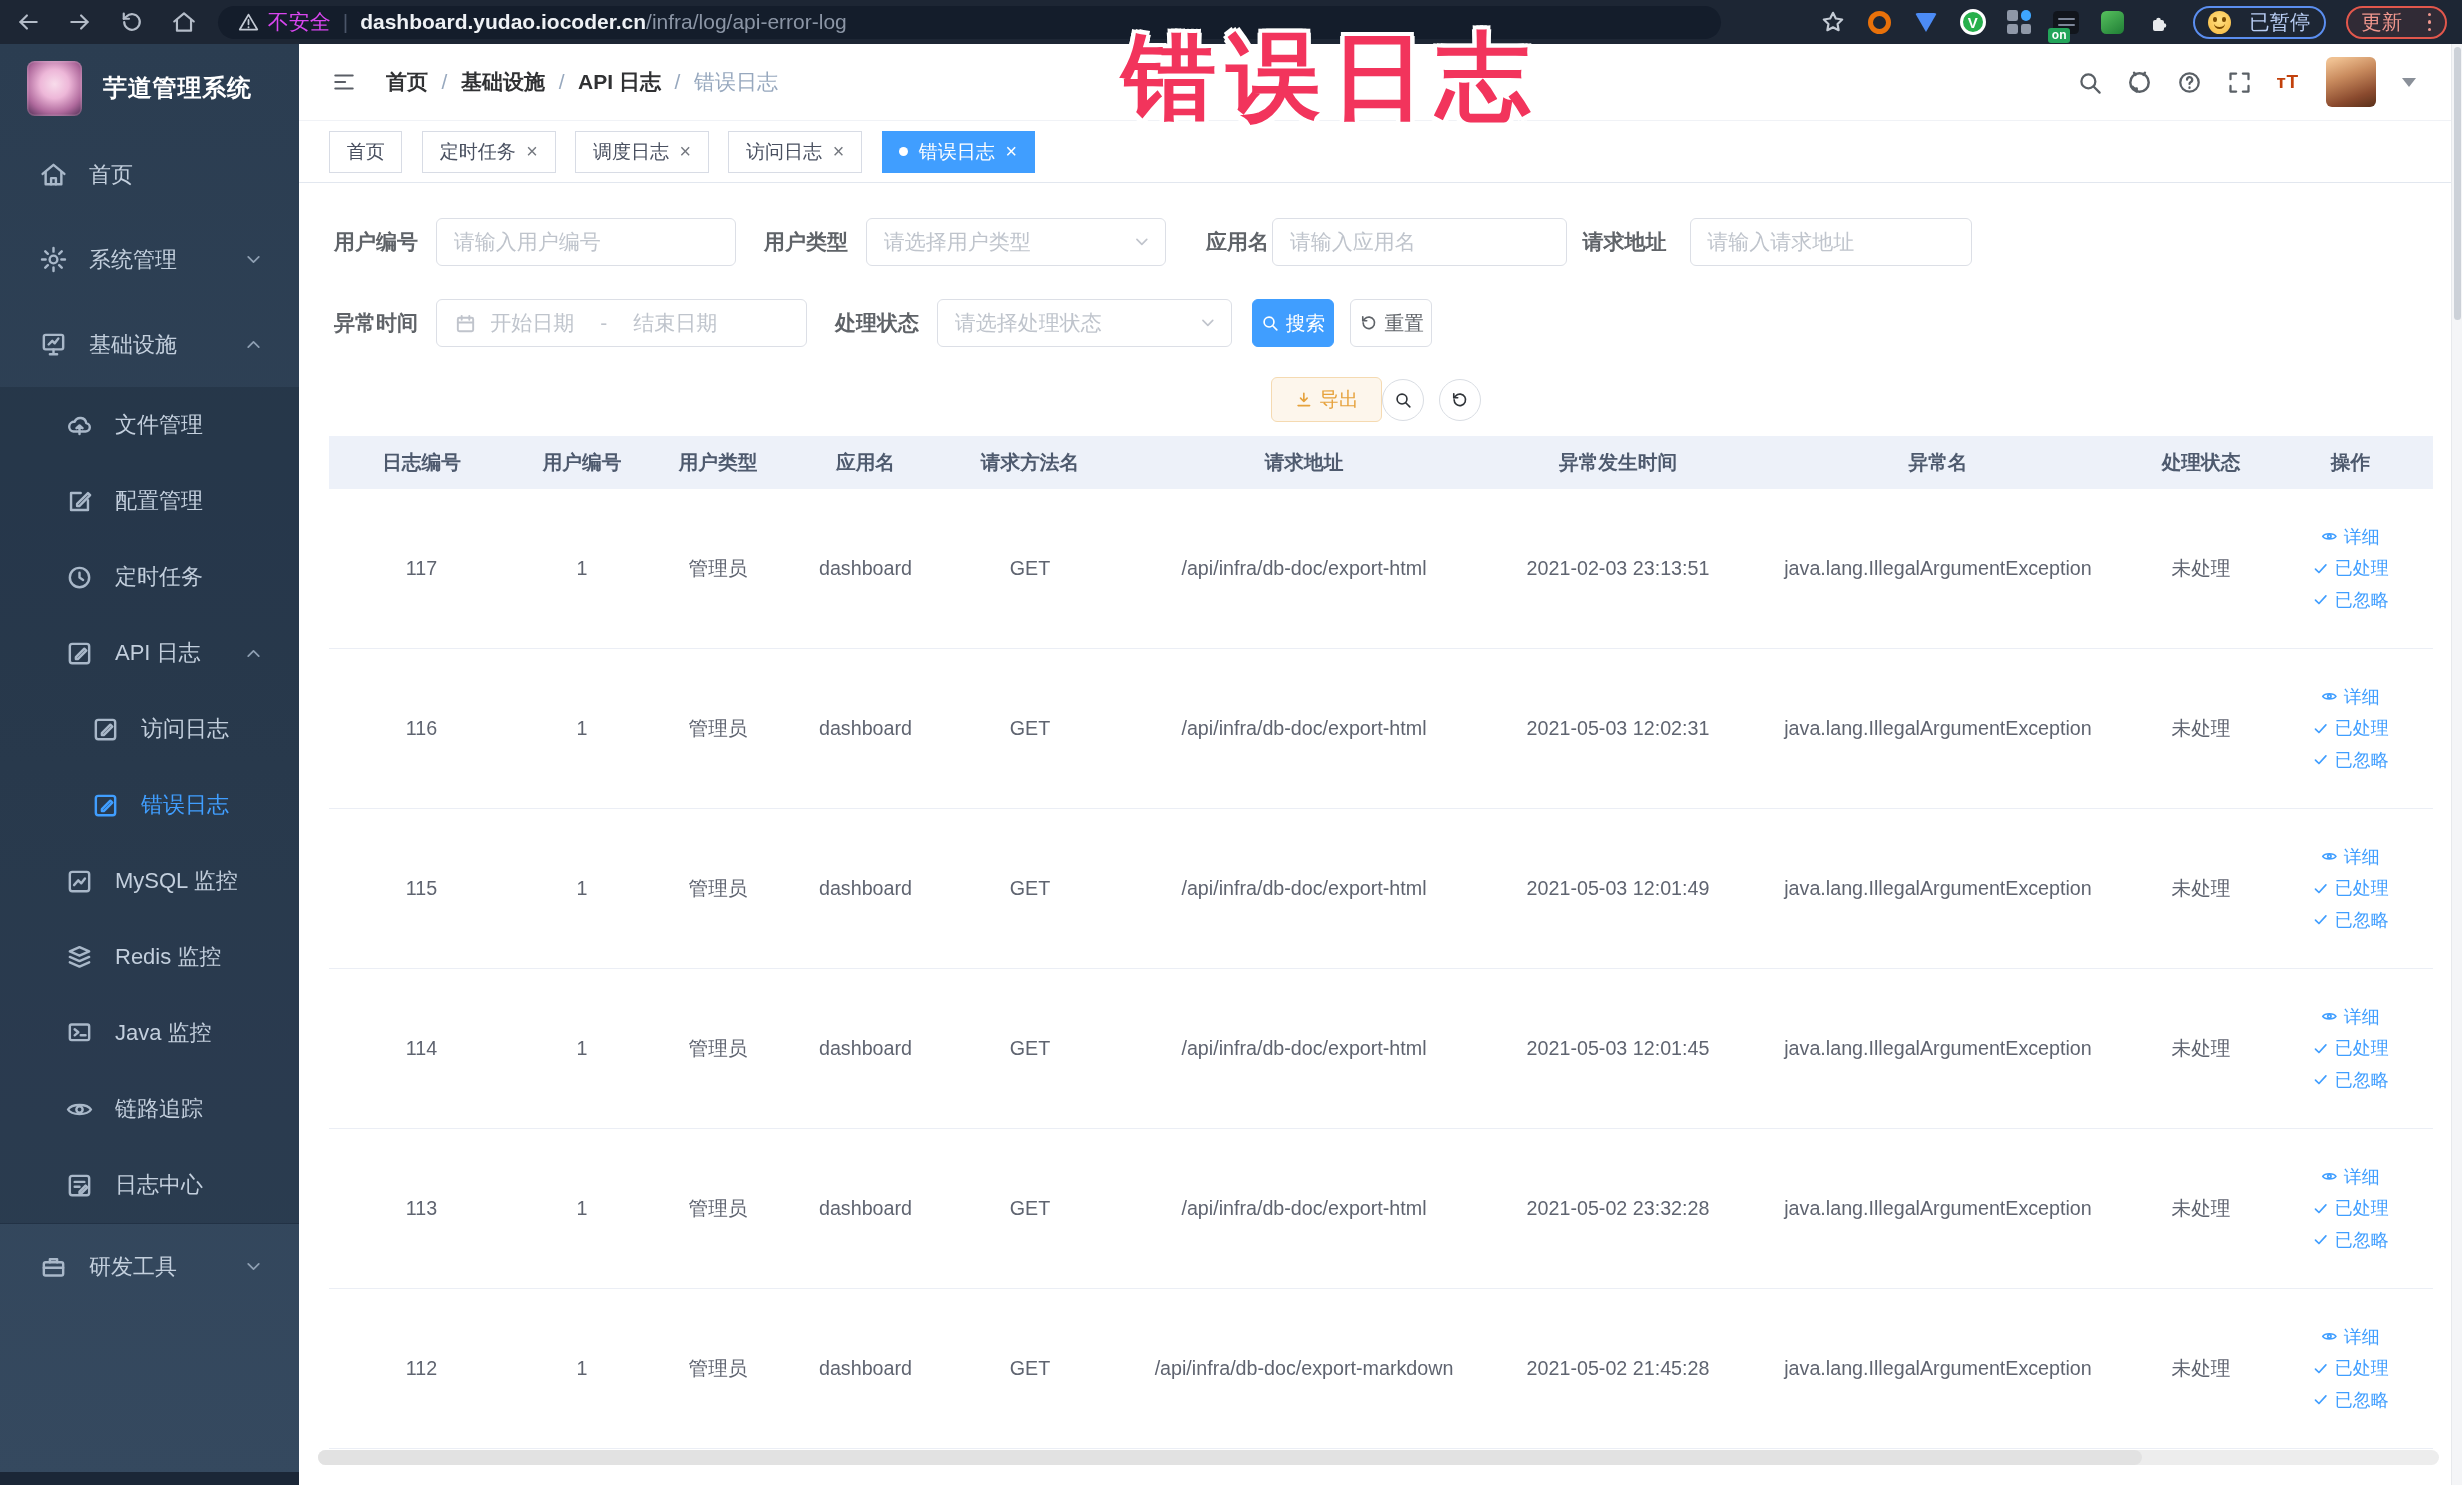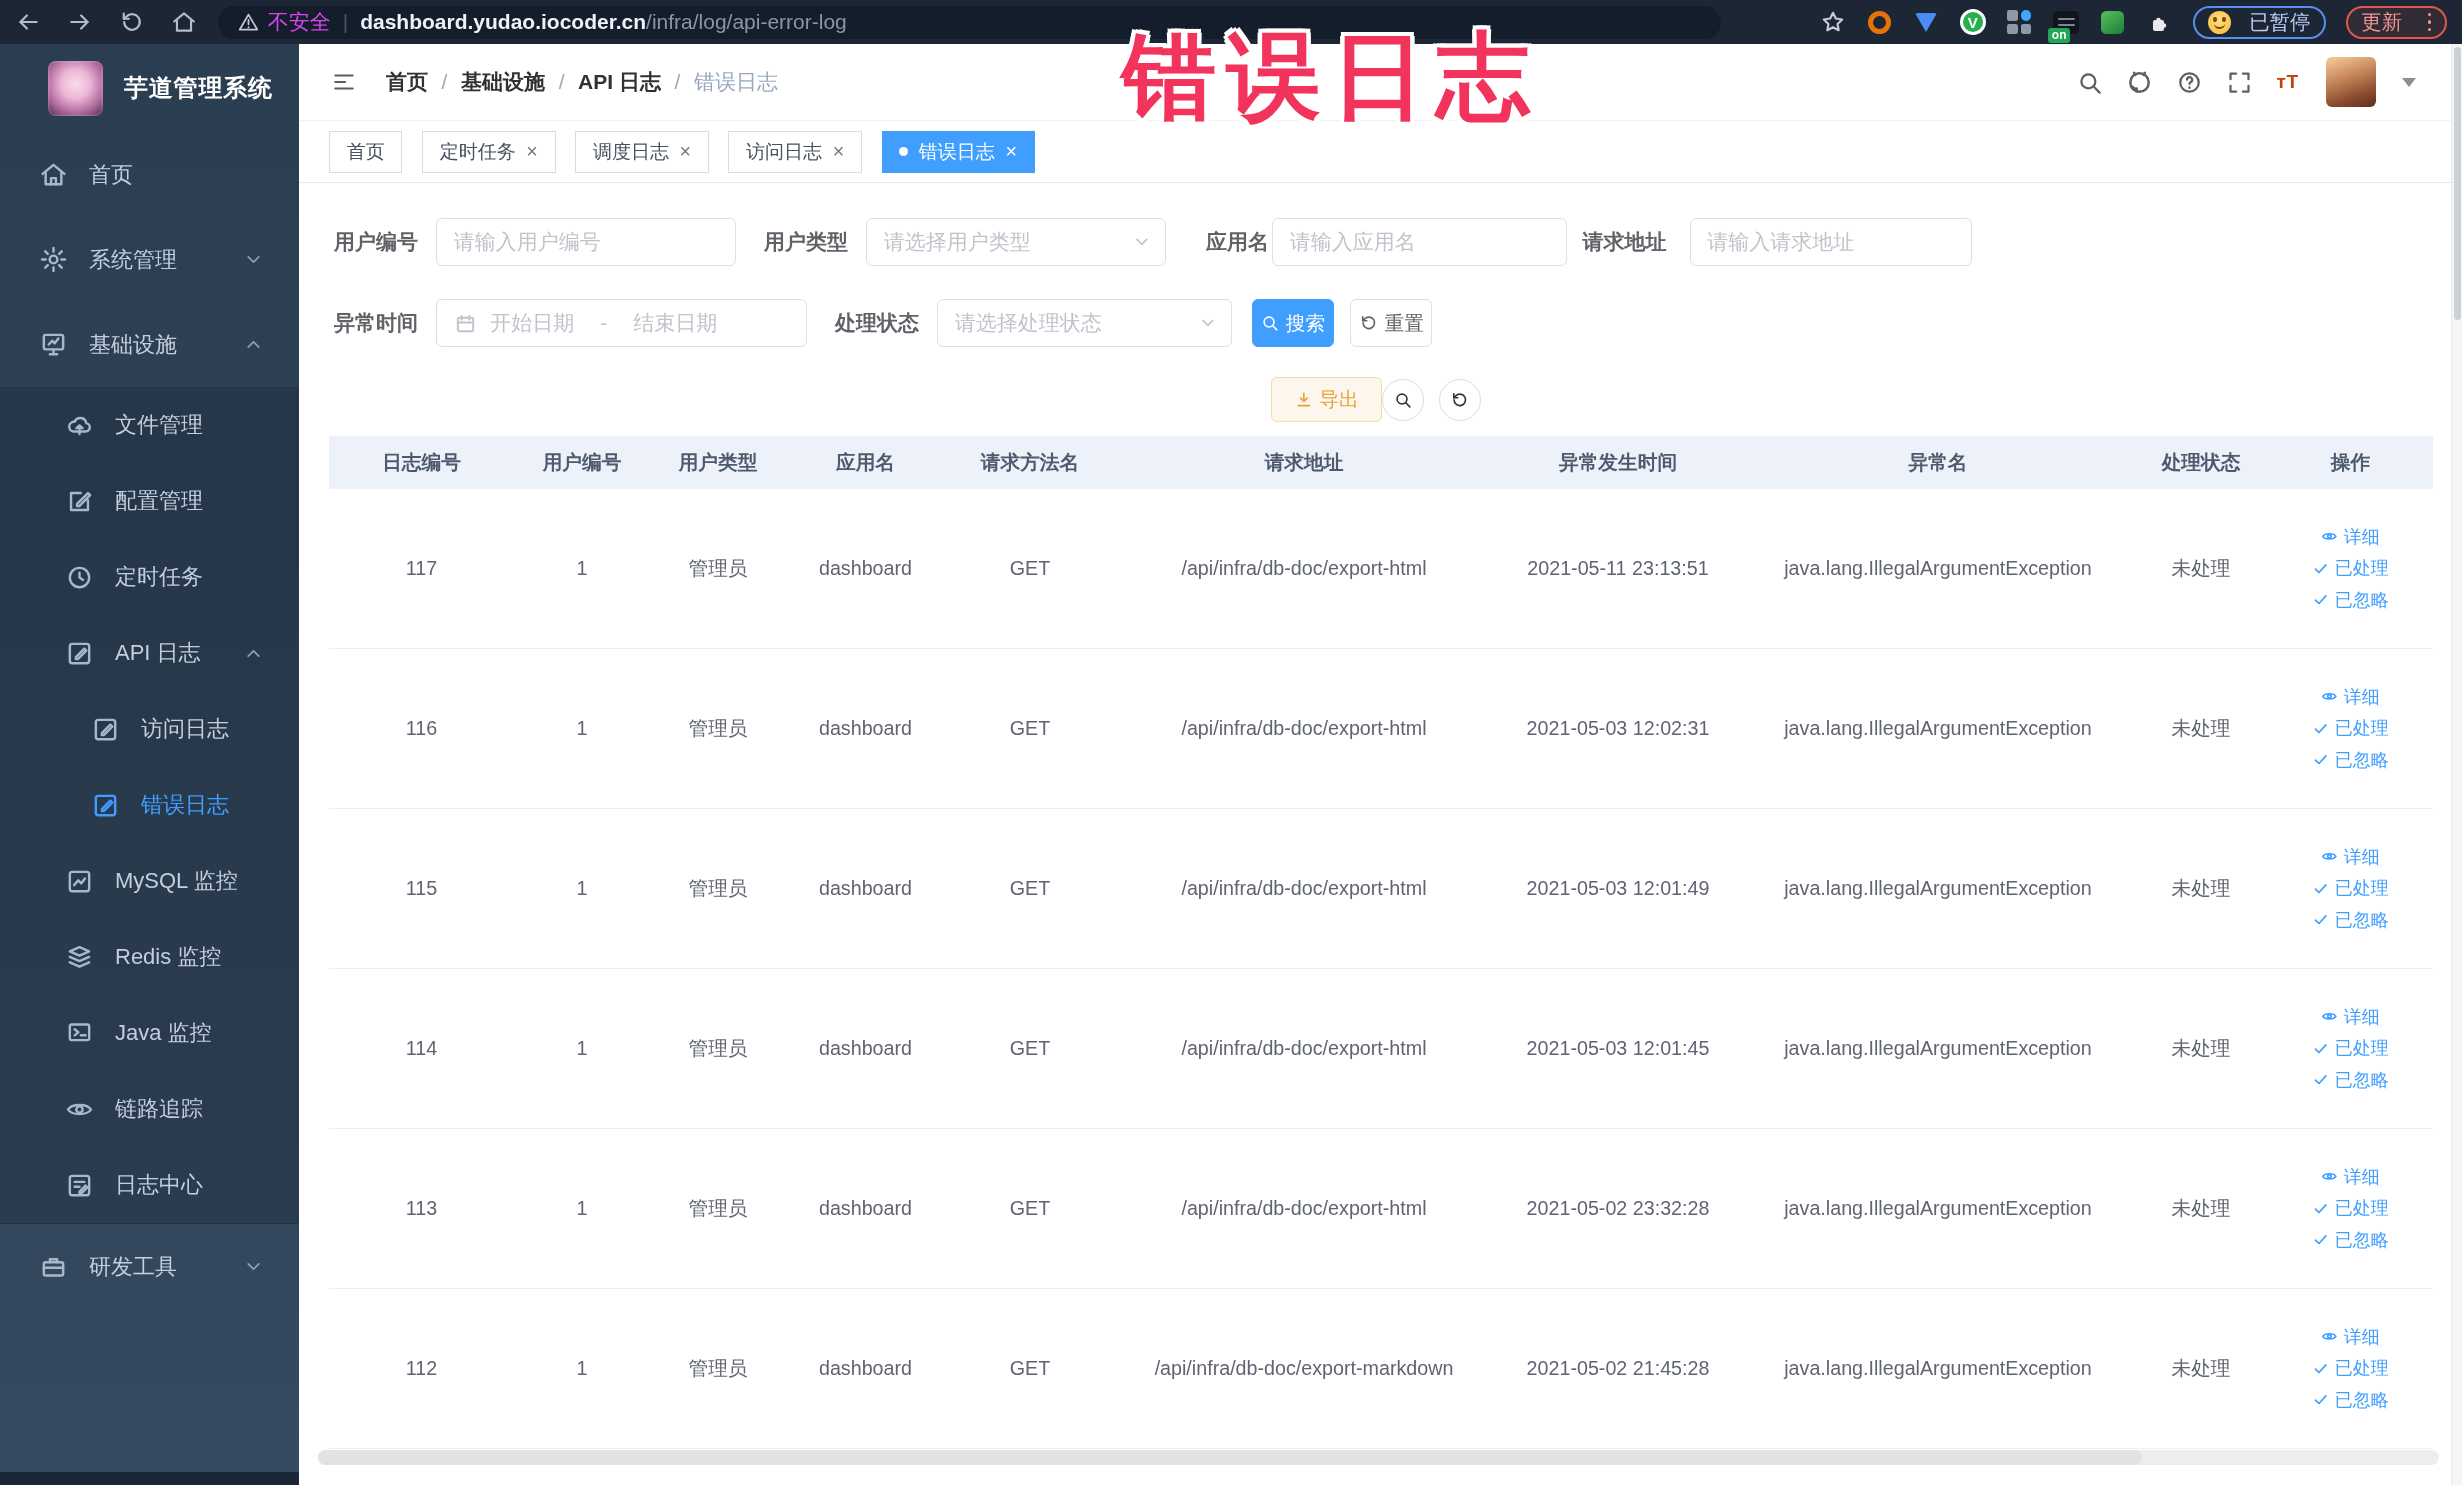--- a/index.html
+++ b/index.html
@@ -36,21 +36,21 @@
   .face{width:23px;height:23px;border-radius:50%;background:radial-gradient(circle at 50% 40%,#ffe082,#f6b73c);position:relative;}
   .face i{position:absolute;top:6.8px;width:3.8px;height:4.5px;background:#7a4b00;border-radius:50%;}
   .face i.le{left:5.3px}.face i.re{right:5.3px}
   .face u{position:absolute;left:6px;right:6px;bottom:4.5px;height:5.3px;border-bottom:2.3px solid #7a4b00;border-radius:0 0 7.6px 7.6px;}
   .update{border:2.3px solid #e2574c;background:rgba(226,87,76,.10);color:#f0968d;}
   .kebab{display:flex;flex-direction:column;gap:3.8px;margin-left:7.6px;}
   .kebab i{width:3.8px;height:3.8px;border-radius:50%;background:#f0968d;}
 
   
   .sidebar{position:absolute;left:0;top:44px;width:299px;bottom:0;background:linear-gradient(#2b3d51,#35495f);overflow:hidden;}
-  .logo{height:88px;display:flex;align-items:center;padding-left:48px;}
+  .logo{height:88px;display:flex;align-items:center;padding-left:27px;}
   .logo-img{width:55px;height:55px;border-radius:7.6px;background:radial-gradient(circle at 50% 42%,#f8dcEB 0%,#edb7d8 34%,#b06a9d 68%,#4a2a50 100%);box-shadow:0 0 0 1.5px rgba(255,255,255,.15) inset;}
   .logo-title{color:#fff;font-size:24px;font-weight:700;margin-left:21px;letter-spacing:0.8px;}
   .mi{display:flex;align-items:center;position:relative;color:#c3cfdd;font-size:22px;cursor:pointer;}
   .mi .mic{width:29px;height:29px;margin-right:21px;color:#a9b8c9;flex:0 0 auto;}
   .mi.l1{height:85px;padding-left:39px;}
   .mi.l2{height:76px;padding-left:65px;}
   .mi.l3{height:76px;padding-left:91px;}
   .mi .chev{position:absolute;right:35px;width:21px;height:21px;color:#8fa0b3;}
   .mi.active{color:#409eff;}
   .mi.active .mic{color:#409eff;}
@@ -499,21 +499,21 @@
             <div class="tcell c9">操作</div>
           </div>
         <div>
             <div class="trow">
               <div class="tcell">117</div>
               <div class="tcell">1</div>
               <div class="tcell">管理员</div>
               <div class="tcell">dashboard</div>
               <div class="tcell">GET</div>
               <div class="tcell">/api/infra/db-doc/export-html</div>
-              <div class="tcell">2021-05-11 23:13:51</div>
+              <div class="tcell">2021-02-03 23:13:51</div>
               <div class="tcell">java.lang.IllegalArgumentException</div>
               <div class="tcell">未处理</div>
               <div class="tcell actions">
                 <span class="alink">
                   <svg class="ic" viewBox="0 0 24 24">
                     <path d="M2.5 12C5.5 7 18.5 7 21.5 12c-3 5-16 5-19 0z"></path>
                     <circle cx="12" cy="12" r="2.4"></circle>
                   </svg>
                   <span>详细</span>
                 </span>

